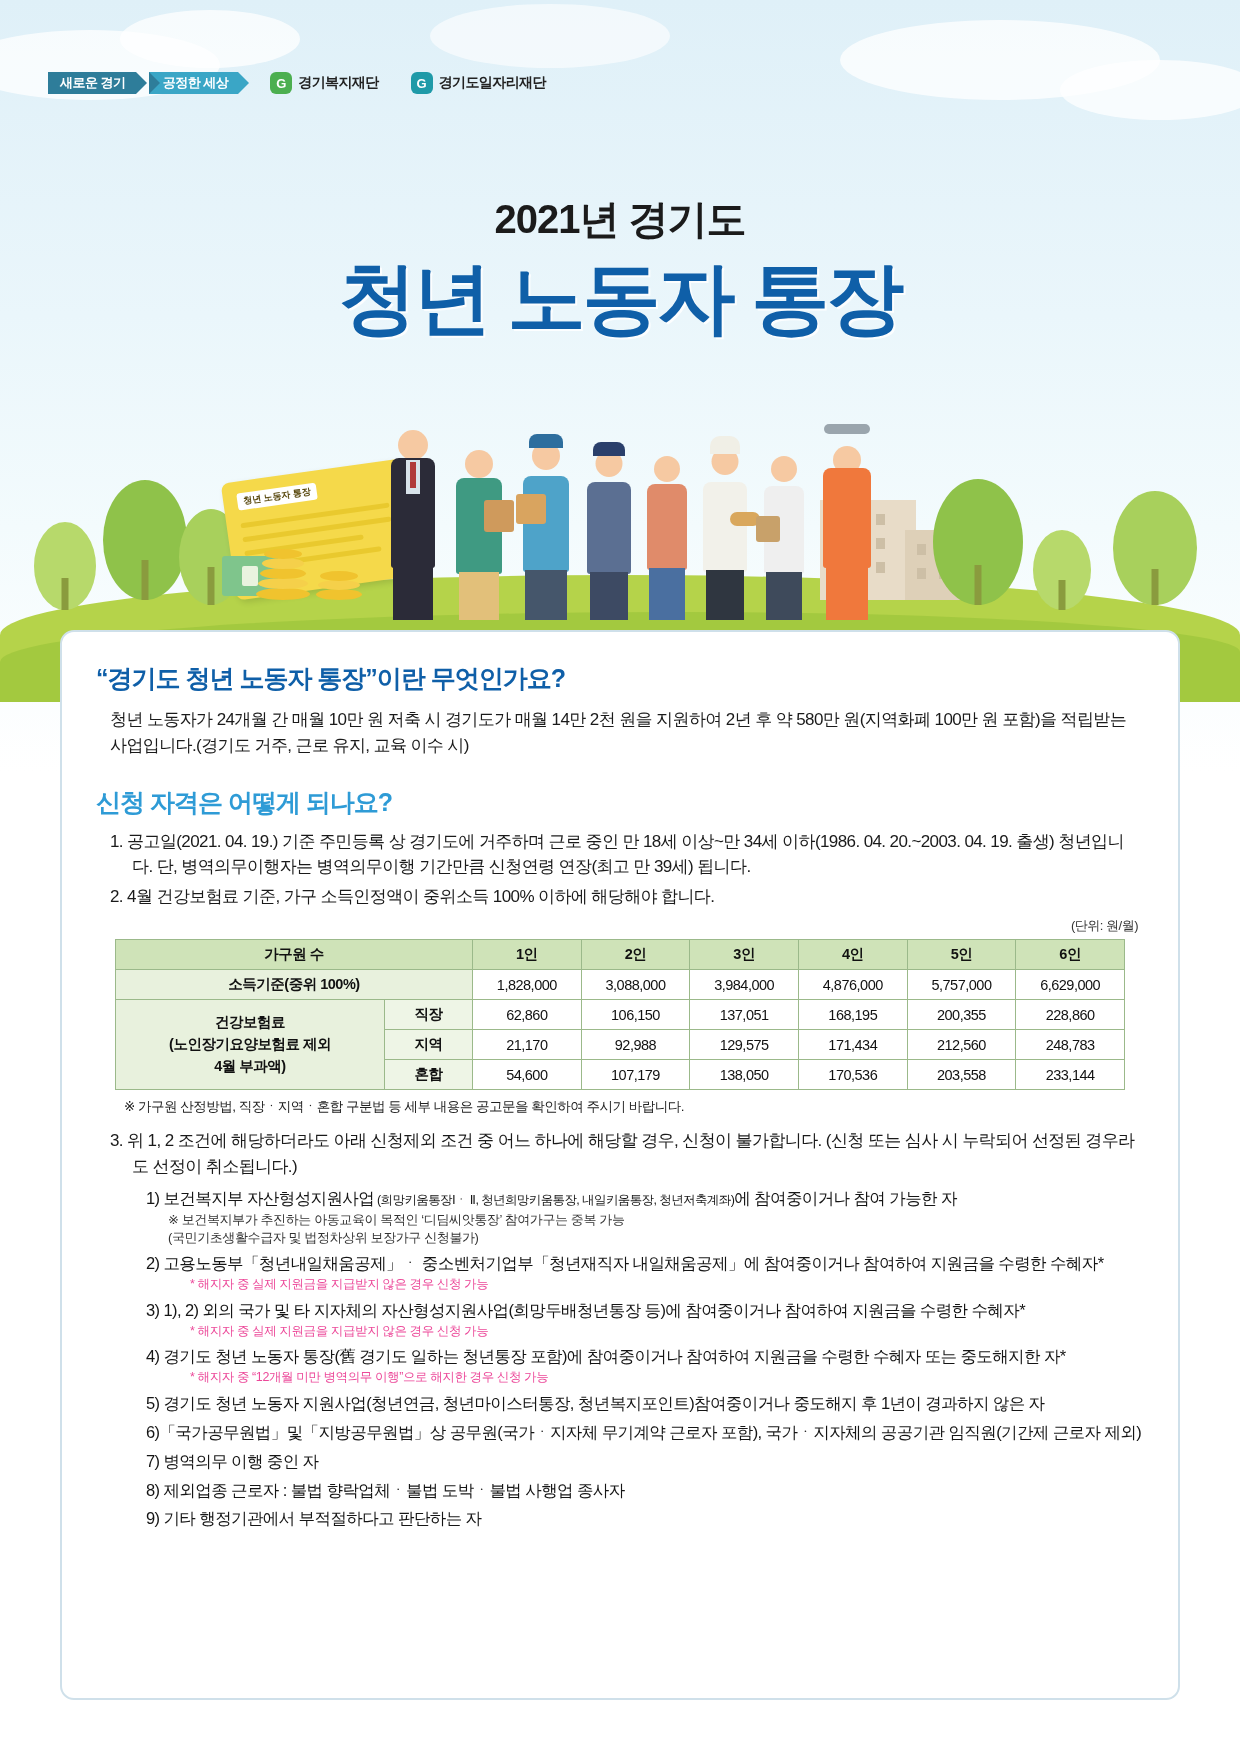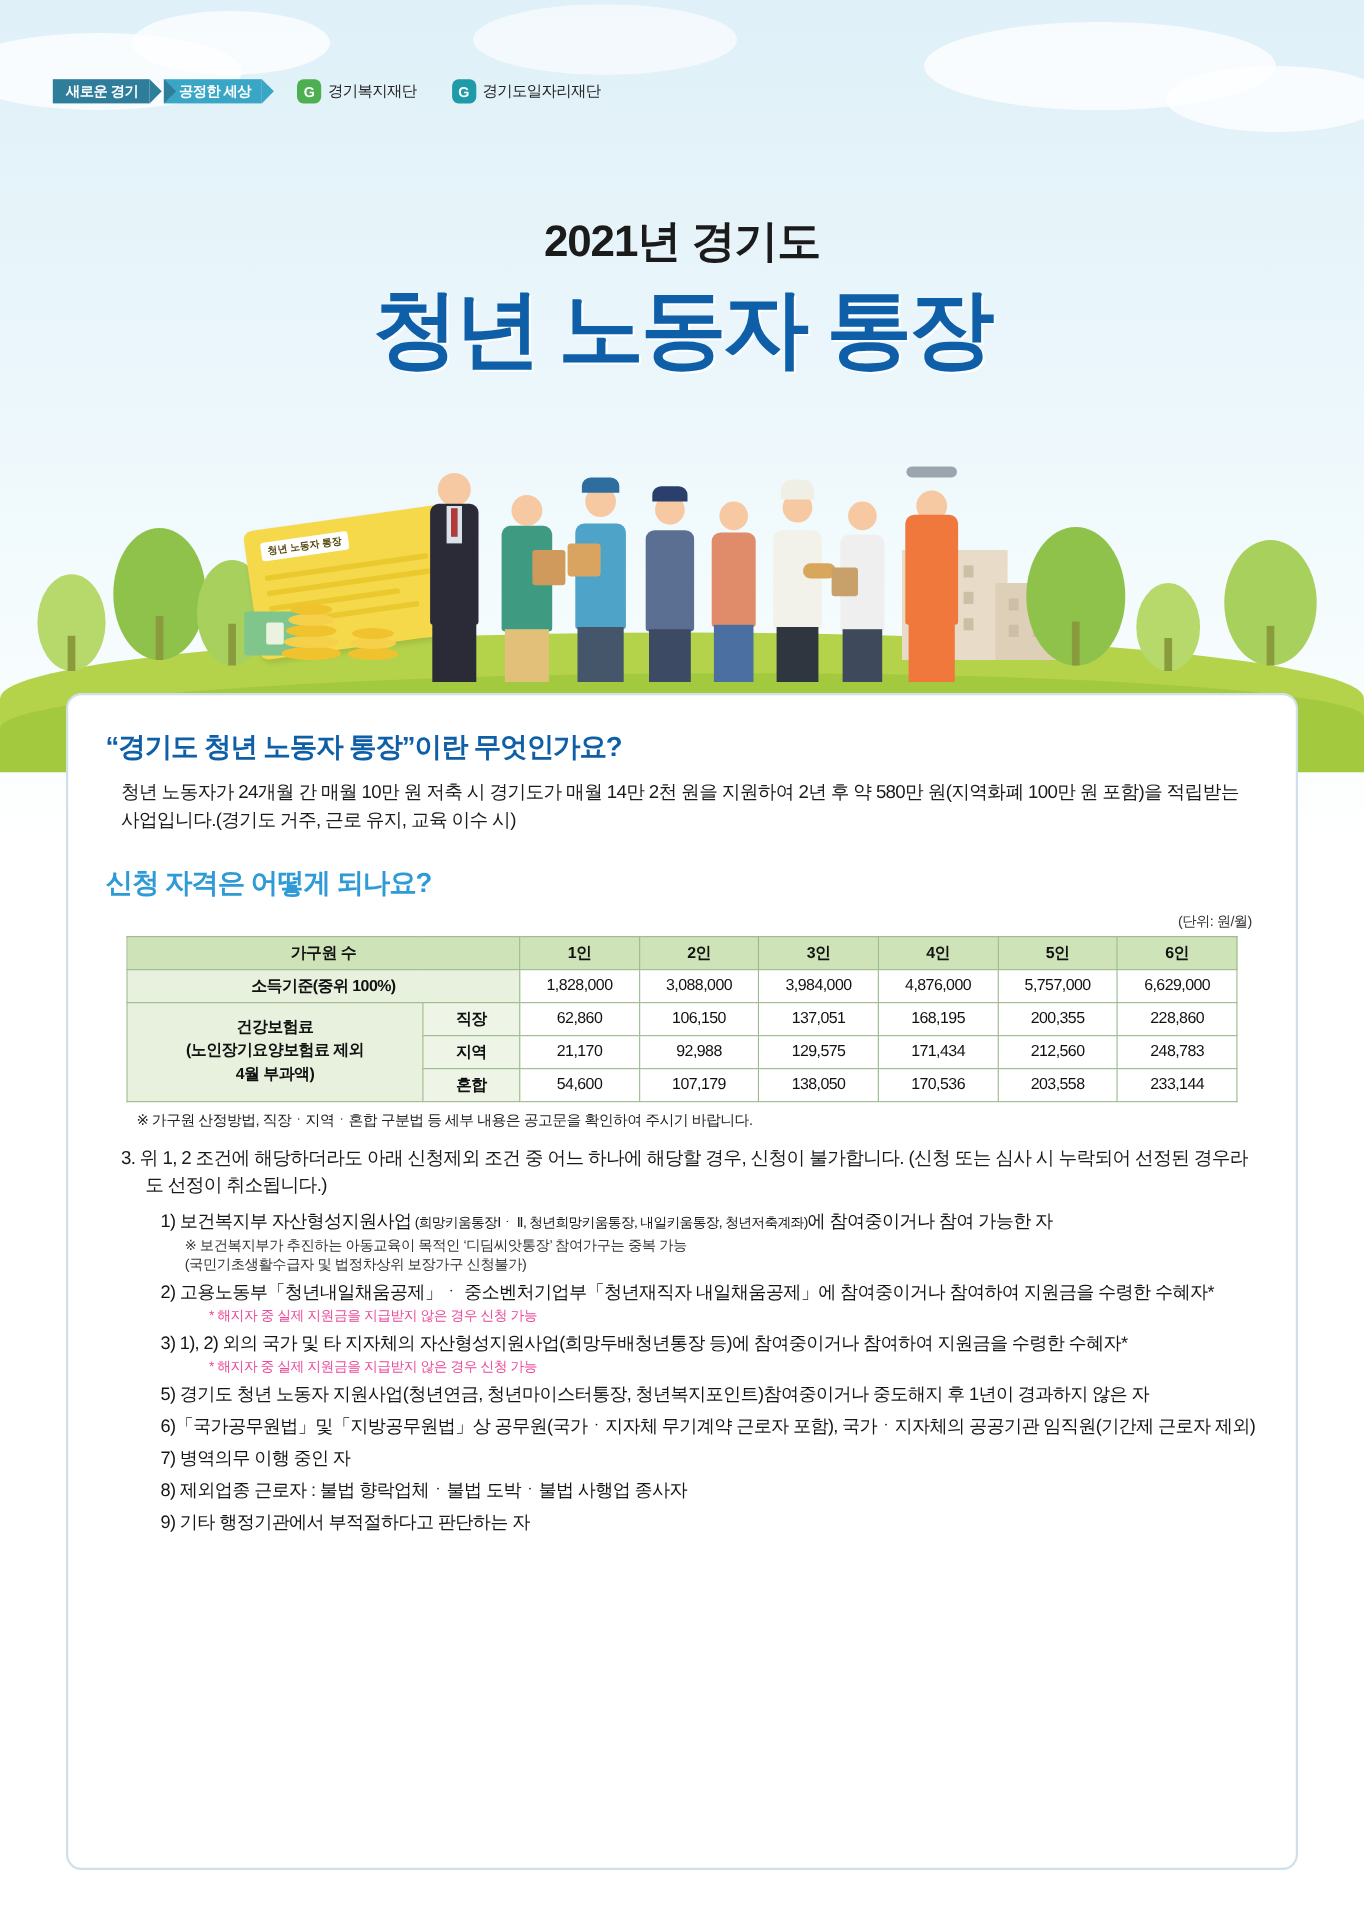--- a/index.html
+++ b/index.html
@@ -53,21 +53,21 @@
     border-top: 11px solid transparent; border-bottom: 11px solid transparent;
   }
   .logo-item { display: flex; align-items: center; gap: 6px; margin-left: 18px; }
   .logo-mark {
     width: 22px; height: 22px; border-radius: 6px;
     display: flex; align-items: center; justify-content: center;
     color: #fff; font-size: 13px; font-weight: bold;
   }
   .logo-mark.green { background: #4caf50; }
   .logo-mark.teal  { background: #1f9aa8; }
-  .logo-text { font-size: 14px; font-weight: normal; color: #222; letter-spacing: -0.6px; }
+  .logo-text { font-size: 14px; font-weight: bold; color: #222; letter-spacing: -0.6px; }
 
   
   .title-wrap { position: absolute; top: 150px; left: 0; width: 100%; text-align: center; z-index: 15; margin-top: 42px; }
   .t-year {
     font-size: 40px; font-weight: bold; color: #1b1b1b; letter-spacing: -1px;
   }
   .t-main {
     font-size: 78px; font-weight: bold; color: #0f5fa8; letter-spacing: -3px;
     line-height: 1.12; margin-top: 8px;
     text-shadow: 2px 2px 0 rgba(255,255,255,0.85);
@@ -335,20 +335,24 @@
     </div>
   </div>
 
   <div class="panel">
 
     <h2 class="q">“경기도 청년 노동자 통장”이란 무엇인가요?</h2>
     <p class="body">청년 노동자가 24개월 간 매월 10만 원 저축 시 경기도가 매월 14만 2천 원을 지원하여 2년 후 약 580만 원(지역화폐 100만 원 포함)을 적립받는 사업입니다.(경기도 거주, 근로 유지, 교육 이수 시)</p>
 
     <h2 class="q2">신청 자격은 어떻게 되나요?</h2>
 
+    <ol class="cond">
+      <li>1. 공고일(2021. 04. 19.) 기준 주민등록 상 경기도에 거주하며 근로 중인 만 18세 이상~만 34세 이하(1986. 04. 20.~2003. 04. 19. 출생) 청년입니다. 단, 병역의무이행자는 병역의무이행 기간만큼 신청연령 연장(최고 만 39세) 됩니다.</li>
+      <li>2. 4월 건강보험료 기준, 가구 소득인정액이 중위소득 100% 이하에 해당해야 합니다.</li>
+    </ol>
 
     <div class="unit-note">(단위: 원/월)</div>
 
     <table class="inc">
       <thead>
         <tr>
           <th colspan="2" style="width:250px;">가구원 수</th>
           <th>1인</th>
           <th>2인</th>
           <th>3인</th>
@@ -411,20 +415,24 @@
         <span class="sub-note2">(국민기초생활수급자 및 법정차상위 보장가구 신청불가)</span>
       </li>
       <li>
         <span>2) 고용노동부「청년내일채움공제」ㆍ 중소벤처기업부「청년재직자 내일채움공제」에 참여중이거나 참여하여 지원금을 수령한 수혜자*</span>
         <span class="sub-note">* 해지자 중 실제 지원금을 지급받지 않은 경우 신청 가능</span>
       </li>
       <li>
         <span>3) 1), 2) 외의 국가 및 타 지자체의 자산형성지원사업(희망두배청년통장 등)에 참여중이거나 참여하여 지원금을 수령한 수혜자*</span>
         <span class="sub-note">* 해지자 중 실제 지원금을 지급받지 않은 경우 신청 가능</span>
       </li>
+      <li>
+        <span>4) 경기도 청년 노동자 통장(舊 경기도 일하는 청년통장 포함)에 참여중이거나 참여하여 지원금을 수령한 수혜자 또는 중도해지한 자*</span>
+        <span class="sub-note">* 해지자 중 “12개월 미만 병역의무 이행”으로 해지한 경우 신청 가능</span>
+      </li>
       <li>5) 경기도 청년 노동자 지원사업(청년연금, 청년마이스터통장, 청년복지포인트)참여중이거나 중도해지 후 1년이 경과하지 않은 자</li>
       <li>6)「국가공무원법」및「지방공무원법」상 공무원(국가ㆍ지자체 무기계약 근로자 포함), 국가ㆍ지자체의 공공기관 임직원(기간제 근로자 제외)</li>
       <li>7) 병역의무 이행 중인 자</li>
       <li>8) 제외업종 근로자 : 불법 향락업체ㆍ불법 도박ㆍ불법 사행업 종사자</li>
       <li>9) 기타 행정기관에서 부적절하다고 판단하는 자</li>
     </ol>
 
   </div>
 </div>
 

